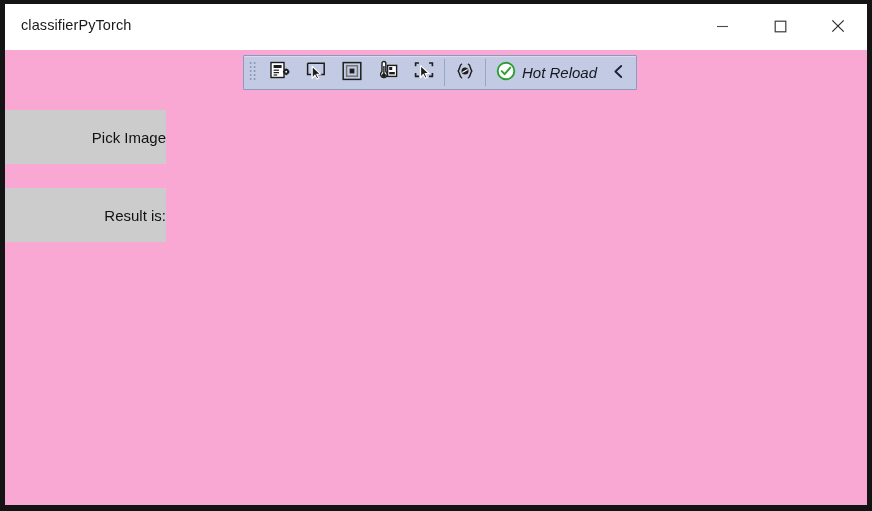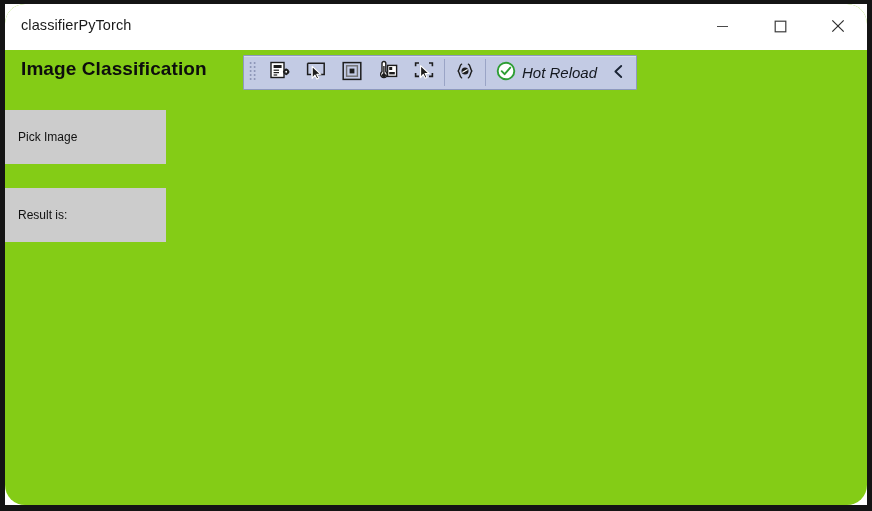--- a/index.html
+++ b/index.html
@@ -25,23 +25,22 @@
     background: #ffffff;
     border-left: 5px solid #141414;
     border-right: 5px solid #141414;
     border-top: 4px solid #141414;
     border-bottom: 6px solid #141414;
   }
   #window-client {
     position: relative;
     width: 100%;
     height: 100%;
-    background: #84cc16;
+    background: #f9a8d4;
     overflow: hidden;
-    border-radius: 20px;
   }
 
   
   #titlebar {
     position: absolute;
     left: 0;
     top: 0;
     width: 100%;
     height: 46px;
     background: #ffffff;
@@ -160,26 +159,26 @@
   .app-button {
     position: absolute;
     left: 0;
     width: 161px;
     height: 54px;
     box-sizing: border-box;
     background: #cccccc;
     border: none;
     color: #111111;
     font-family: "Liberation Sans", sans-serif;
-    font-size: 12px;
-    display: flex;
-    align-items: center;
-    justify-content: flex-start;
+    font-size: 15px;
+    display: flex;
+    align-items: center;
+    justify-content: flex-end;
     cursor: default;
-    padding: 13px;
+    padding: 0;
   }
   #pick-image-button { top: 10px; }
   #result-label-button { top: 88px; }
 </style>
 </head>
 <body>
 
 <div id="app-window">
   <div id="window-client">
 
@@ -205,21 +204,20 @@
           <span>
             <svg width="14" height="14" viewBox="0 0 14 14">
               <line x1="1.3" y1="1.3" x2="12.7" y2="12.7" stroke="#2e2e2e" stroke-width="1.2"></line>
               <line x1="12.7" y1="1.3" x2="1.3" y2="12.7" stroke="#2e2e2e" stroke-width="1.2"></line>
             </svg>
           </span>
         </button>
       </div>
     </div>
 
-    <div id="page-heading">Image Classification</div>
 
     <div id="inapp-toolbar">
 
       <div id="toolbar-grip">
         <svg width="9" height="23" viewBox="0 0 9 23">
           <g fill="#8b94b6">
             <circle cx="1.6" cy="2" r="1"></circle>
               <circle cx="5.6" cy="2" r="1"></circle>
             <circle cx="1.6" cy="6" r="1"></circle>
               <circle cx="5.6" cy="6" r="1"></circle>

